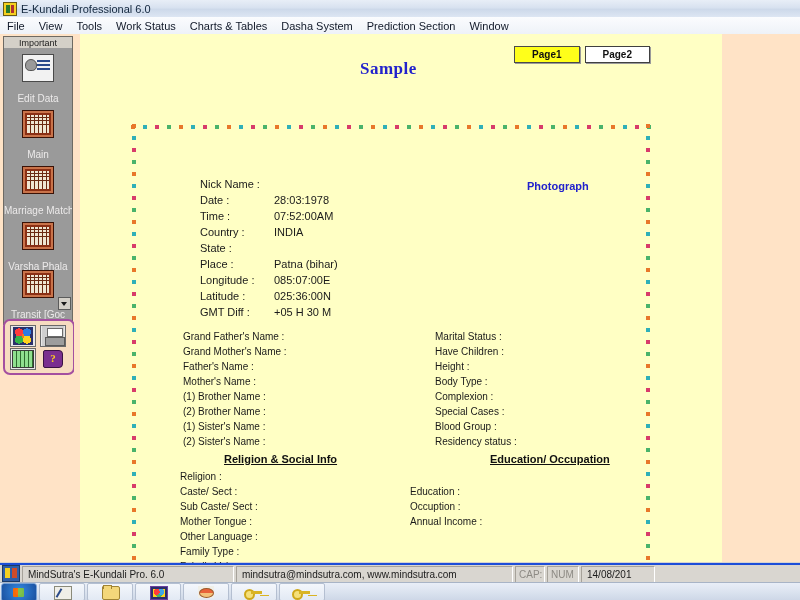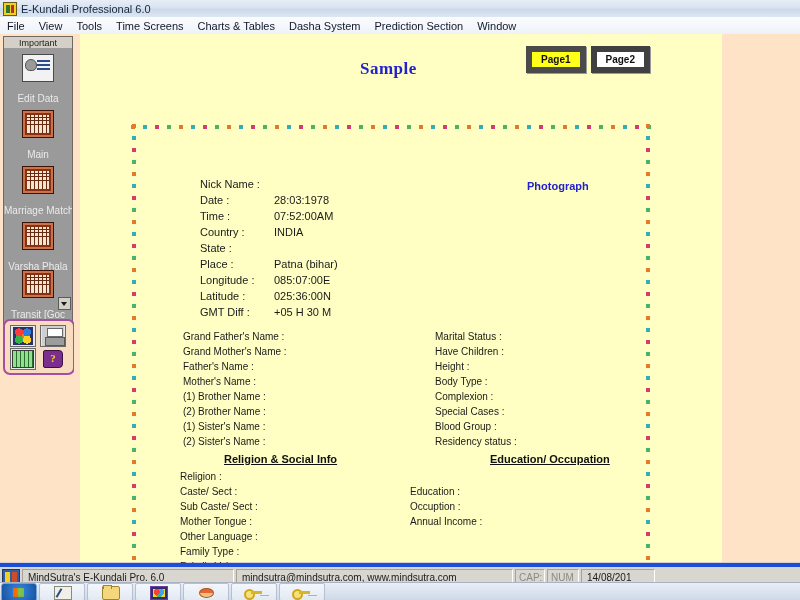--- a/index.html
+++ b/index.html
@@ -146,21 +146,21 @@
   }
   .page{
     position:absolute;left:6px;top:0;width:642px;height:528px;
     background:#ffffc4;
   }
   .tabs{
     position:absolute;right:72px;top:12px;display:flex;gap:5px;z-index:4;
   }
   .tab{
     font-size:10px;font-weight:bold;color:#101010;
-    padding:2px 9px;border:6px solid #404040;background:#ffffff;
+    padding:2px 17px;border:1px solid #404040;background:#ffffff;
     box-shadow:1px 1px 0 #9a9a9a;cursor:default;
   }
   .tab.active{background:#ffff1a;border-color:#4a4a4a;}
 
   
   .frame{
     position:absolute;left:49px;top:88px;width:525px;height:460px;
   }
   .fr-edge{position:absolute;}
   .fr-h{
@@ -208,22 +208,22 @@
   .hd-religion{left:144px;top:419px;}
   .hd-education{left:410px;top:419px;}
   .rel-list{position:absolute;left:100px;top:437px;}
   .edu-list{position:absolute;left:330px;top:452px;}
   .hd-curaddr{left:145px;top:544px;}
   .hd-permaddr{left:388px;top:544px;}
 
   
   .statusbar{
     position:absolute;left:0;top:563px;width:800px;height:19px;
-    background:#d9d6d0;border-top:4px solid #1d4ed8;
-    display:flex;align-items:flex-end;font-size:10px;color:#1b1b1b;
+    background:#d9d6d0;border-top:2px solid #1d4ed8;
+    display:flex;align-items:flex-start;font-size:10px;color:#1b1b1b;
   }
   .sb-cell{
     height:15px;margin:1px 0 0 2px;padding:0 5px;
     border:1px solid #a6a29a;border-right-color:#fff;border-bottom-color:#fff;
     display:flex;align-items:center;background:#d9d6d0;white-space:nowrap;
   }
   .sb-appicon{
     width:16px;height:15px;margin-left:2px;background:#2f5fa8;border:1px solid #1a3a68;
     position:relative;
   }
@@ -284,21 +284,21 @@
 
   <div class="titlebar">
     <div class="ticon"></div>
     <div class="ttext">E-Kundali Professional 6.0</div>
   </div>
 
   <div class="menubar" id="menubar">
       <div class="mi">File</div>
       <div class="mi">View</div>
       <div class="mi">Tools</div>
-      <div class="mi">Time Screens</div>
+      <div class="mi">Work Status</div>
       <div class="mi">Charts &amp; Tables</div>
       <div class="mi">Dasha System</div>
       <div class="mi">Prediction Section</div>
       <div class="mi">Window</div>
     </div>
 
   <div class="workspace">
 
     <div class="sidebar">
       <div class="sb-header">Important</div>

